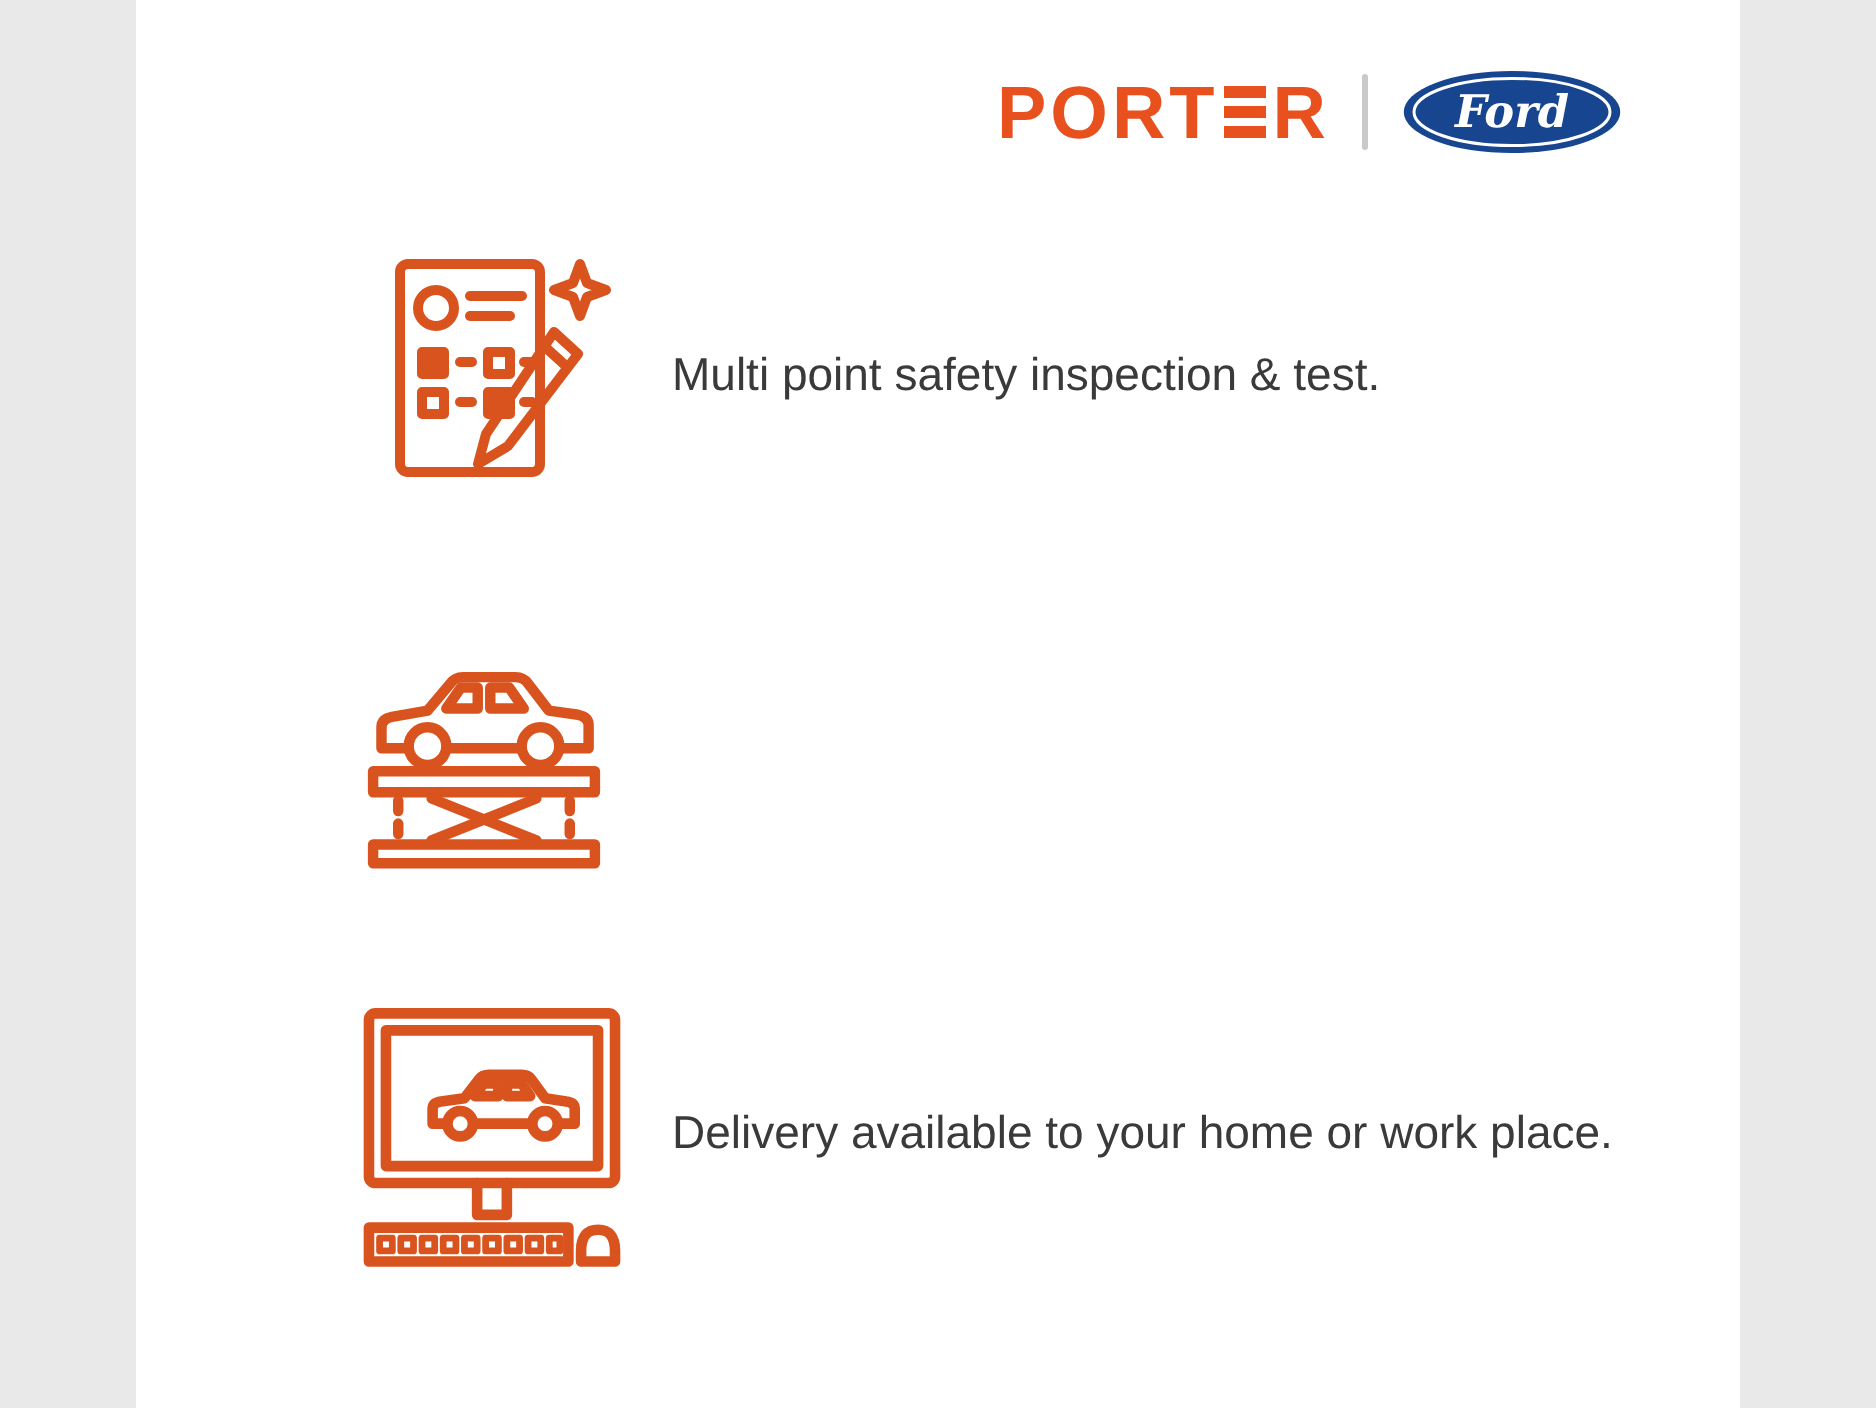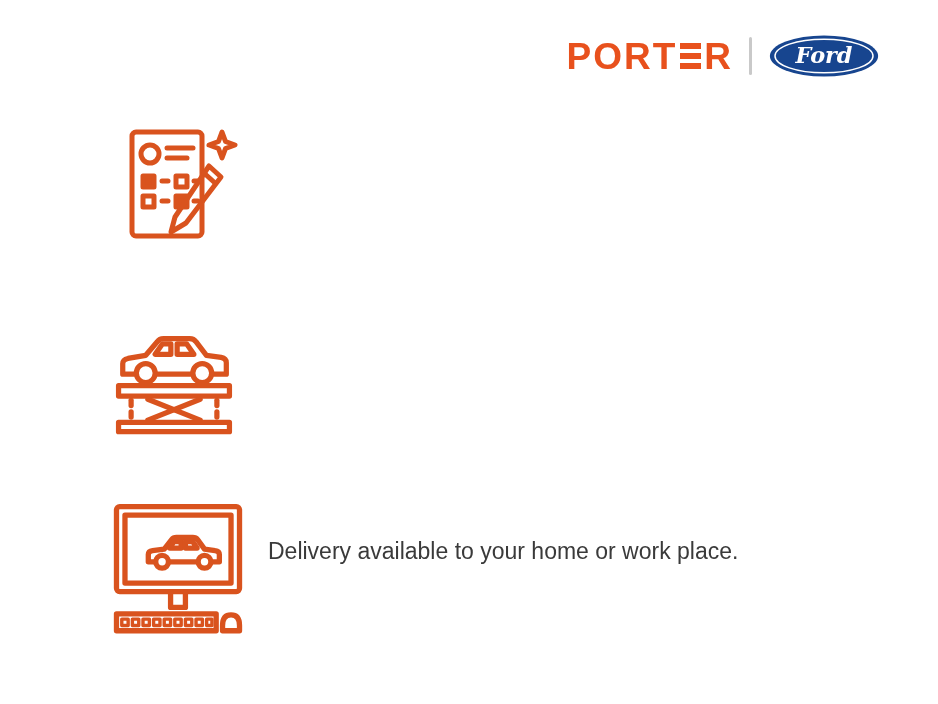--- a/index.html
+++ b/index.html
@@ -1,18 +1,18 @@
 <!DOCTYPE html>
 <html><head>
 <meta charset="utf-8">
 <style>
   html,body{margin:0;padding:0;background:#e9e9e9;}
   .page{
     position:relative;
-    width:938px;height:704px;
+    width:802px;height:704px;
     background:#ffffff;
     font-family:"Liberation Sans", sans-serif;
     overflow:hidden;
     margin:0 auto;
     text-decoration:underline;
   }
   
   .header{
     position:absolute;top:33px;right:58px;
     display:flex;align-items:center;gap:16px;
@@ -35,21 +35,21 @@
   .icon-1{left:112px;top:120px;width:130px;height:130px;}
   .icon-2{left:106px;top:303px;width:136px;height:136px;}
   .icon-3{left:108px;top:500px;width:140px;height:147px;}
   .feature-text{
     position:absolute;left:268px;
     color:#3a3a3a;font-size:23px;line-height:31px;
     white-space:nowrap;
   }
   .text-1{top:172px;}
   .text-2{top:338px;}
-  .text-3{top:536px;text-align:center;}
+  .text-3{top:551px;text-align:center;}
 </style>
 </head>
 <body>
 
 <div class="page">
 
   <div class="header">
     <div class="porter">
       <span>PORT</span>
       <span class="e-stack">
@@ -79,20 +79,23 @@
       <path d="M82 61 h4"></path>
       <rect x="31" y="76" width="11" height="11"></rect>
       <path d="M50 81 h6"></path>
       <rect x="64" y="76" width="11" height="11" fill="#D9531E"></rect>
       <path d="M82 81 h4"></path>
       <path d="M97 46 L109 57 L74 103 L59 112 L63 97 Z"></path>
       <path d="M92 53 L103 63"></path>
       <path d="M110 12 l3.5 9.5 9.5 3.5 -9.5 3.5 -3.5 9.5 -3.5 -9.5 -9.5 -3.5 9.5 -3.5 z"></path>
     </g>
   </svg>
+  <div class="feature-text text-1">
+    <div>Multi point safety inspection &amp; test.</div>
+  </div>
 
   <svg class="icon icon-2" viewBox="0 0 130 130">
     <g fill="none" stroke="#D9531E" stroke-width="5" stroke-linejoin="round" stroke-linecap="round">
       <path d="M16 68 V58 Q16 54 21 53 L38 50 L49 37 Q51 34 55 34 H80 Q84 34 86 37 L96 50 L110 52 Q115 53 115 57 V68 Z"></path>
       <path d="M54 39 L47 49 H62 V39 Z"></path>
       <path d="M68 39 V49 H84 L77 39 Z"></path>
       <circle cx="38" cy="67" r="9" fill="#ffffff"></circle>
       <circle cx="92" cy="67" r="9" fill="#ffffff"></circle>
       <rect x="12" y="79" width="106" height="10"></rect>
       <path d="M40 92 L90 112"></path>

